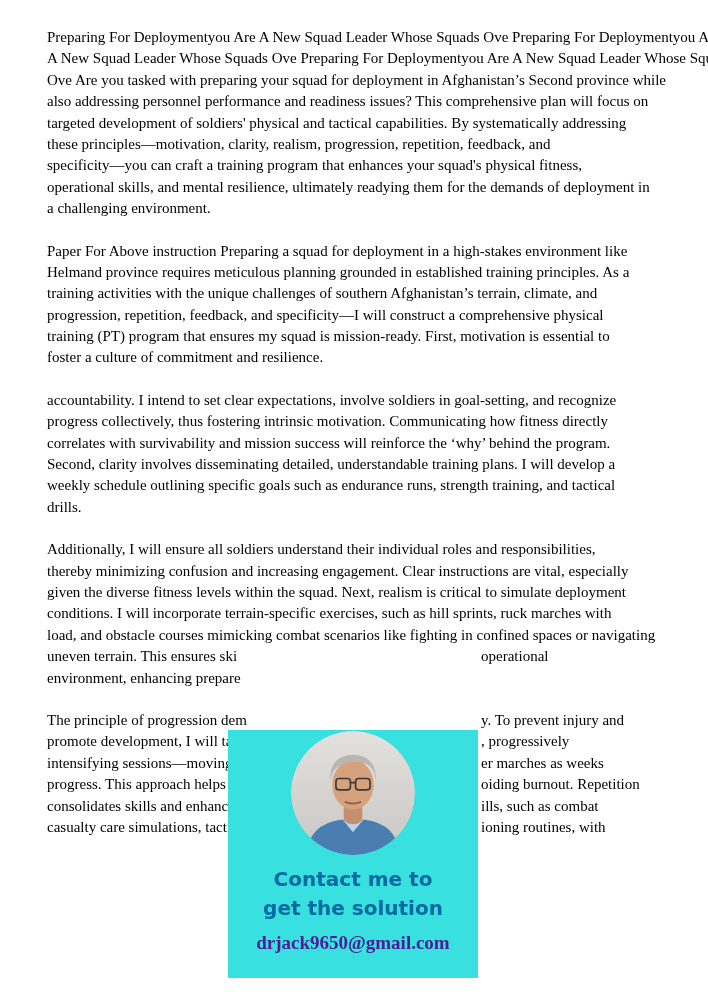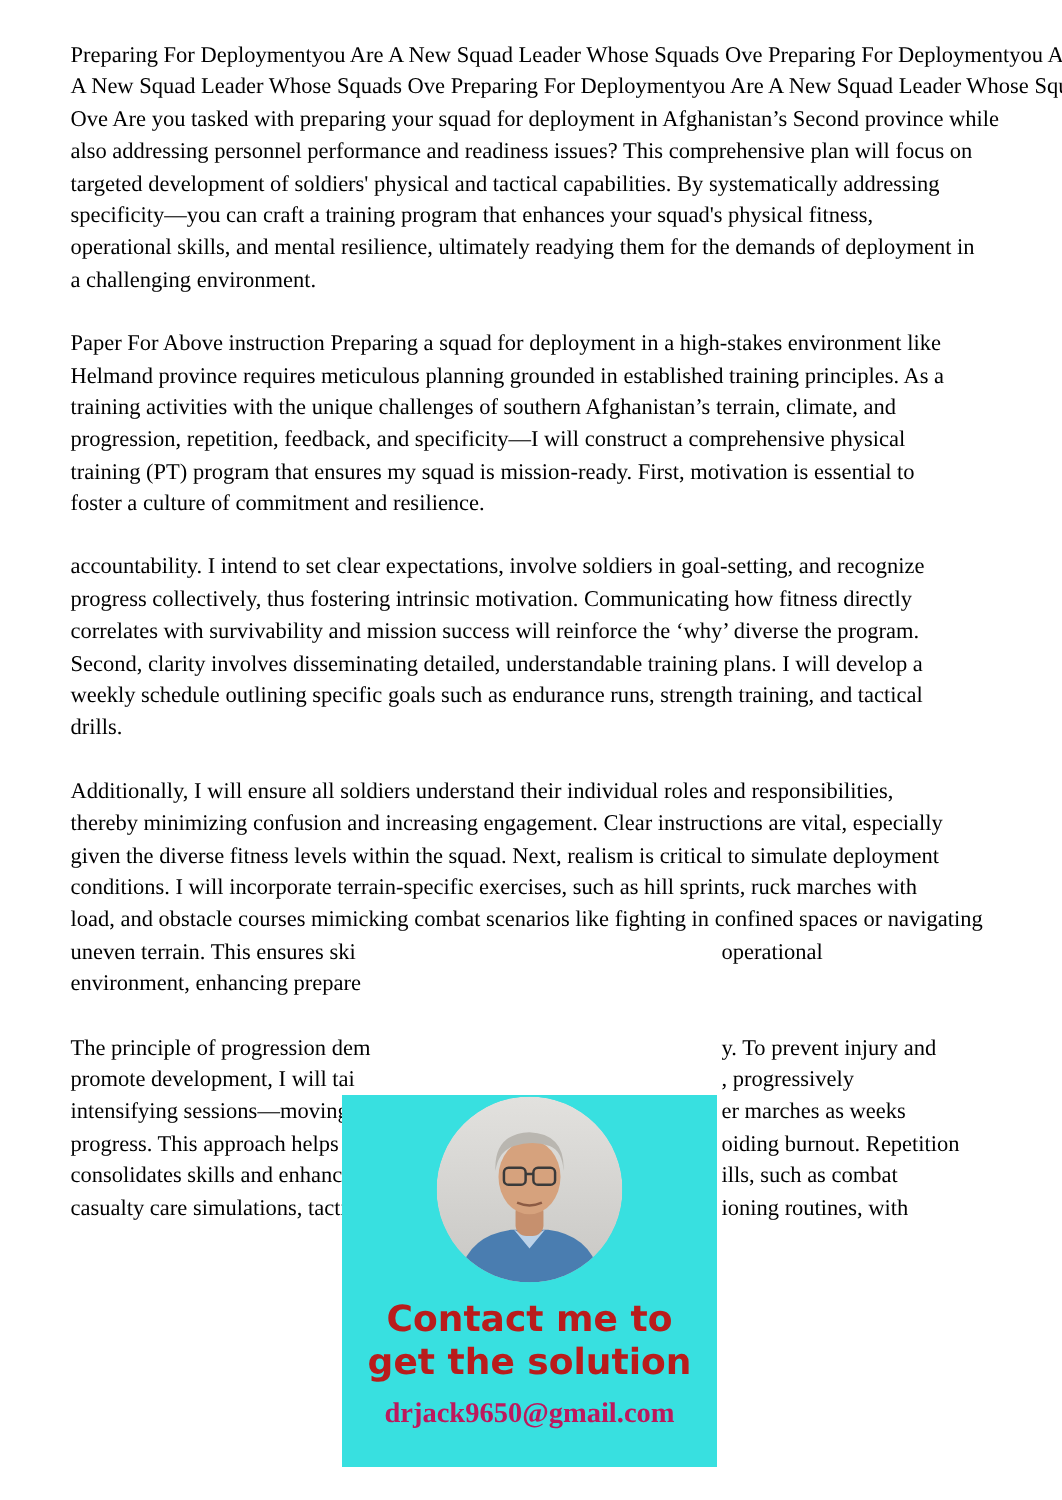--- a/index.html
+++ b/index.html
@@ -31,58 +31,59 @@
   .photo {
     width: 124px;
     height: 124px;
     margin: 1px auto 10px auto;
     border-radius: 50%;
     overflow: hidden;
   }
   .heading {
     font-family: "DejaVu Sans", "Liberation Sans", sans-serif;
     font-weight: bold;
-    font-size: 24px;
+    font-size: 20px;
     line-height: 29px;
-    color: #b91c1c;
+    color: #0369a1;
   }
   .email {
     margin-top: 9px;
     font-family: "Liberation Serif", "DejaVu Serif", serif;
     font-weight: bold;
     font-size: 19px;
-    color: #be185d;
+    color: #4c1d95;
   }
 </style>
 </head>
 <body>
 
 <div class="doc">
     <div class="paragraph">
       <div class="line">Preparing For Deploymentyou Are A New Squad Leader Whose Squads Ove Preparing For Deploymentyou Are</div>
       <div class="line">A New Squad Leader Whose Squads Ove Preparing For Deploymentyou Are A New Squad Leader Whose Squads</div>
       <div class="line">Ove Are you tasked with preparing your squad for deployment in Afghanistan’s Second province while</div>
       <div class="line">also addressing personnel performance and readiness issues? This comprehensive plan will focus on</div>
       <div class="line">targeted development of soldiers' physical and tactical capabilities. By systematically addressing</div>
+      <div class="line">these principles—motivation, clarity, realism, progression, repetition, feedback, and</div>
       <div class="line">specificity—you can craft a training program that enhances your squad's physical fitness,</div>
       <div class="line">operational skills, and mental resilience, ultimately readying them for the demands of deployment in</div>
       <div class="line">a challenging environment.</div>
     </div>
     <div class="paragraph">
       <div class="line">Paper For Above instruction Preparing a squad for deployment in a high-stakes environment like</div>
       <div class="line">Helmand province requires meticulous planning grounded in established training principles. As a</div>
       <div class="line">training activities with the unique challenges of southern Afghanistan’s terrain, climate, and</div>
       <div class="line">progression, repetition, feedback, and specificity—I will construct a comprehensive physical</div>
       <div class="line">training (PT) program that ensures my squad is mission-ready. First, motivation is essential to</div>
       <div class="line">foster a culture of commitment and resilience.</div>
     </div>
     <div class="paragraph">
       <div class="line">accountability. I intend to set clear expectations, involve soldiers in goal-setting, and recognize</div>
       <div class="line">progress collectively, thus fostering intrinsic motivation. Communicating how fitness directly</div>
-      <div class="line">correlates with survivability and mission success will reinforce the ‘why’ diverse the program.</div>
+      <div class="line">correlates with survivability and mission success will reinforce the ‘why’ behind the program.</div>
       <div class="line">Second, clarity involves disseminating detailed, understandable training plans. I will develop a</div>
       <div class="line">weekly schedule outlining specific goals such as endurance runs, strength training, and tactical</div>
       <div class="line">drills.</div>
     </div>
     <div class="paragraph">
       <div class="line">Additionally, I will ensure all soldiers understand their individual roles and responsibilities,</div>
       <div class="line">thereby minimizing confusion and increasing engagement. Clear instructions are vital, especially</div>
       <div class="line">given the diverse fitness levels within the squad. Next, realism is critical to simulate deployment</div>
       <div class="line">conditions. I will incorporate terrain-specific exercises, such as hill sprints, ruck marches with</div>
       <div class="line">load, and obstacle courses mimicking combat scenarios like fighting in confined spaces or navigating</div>

